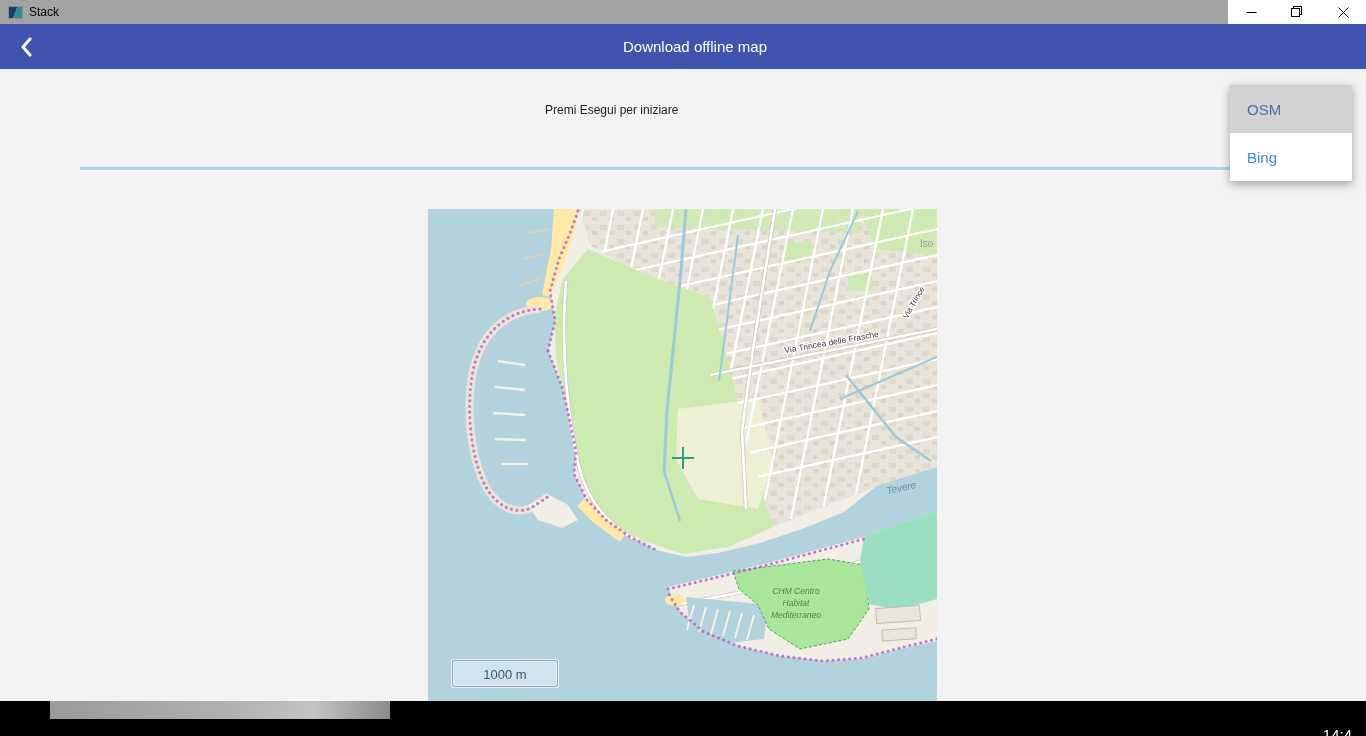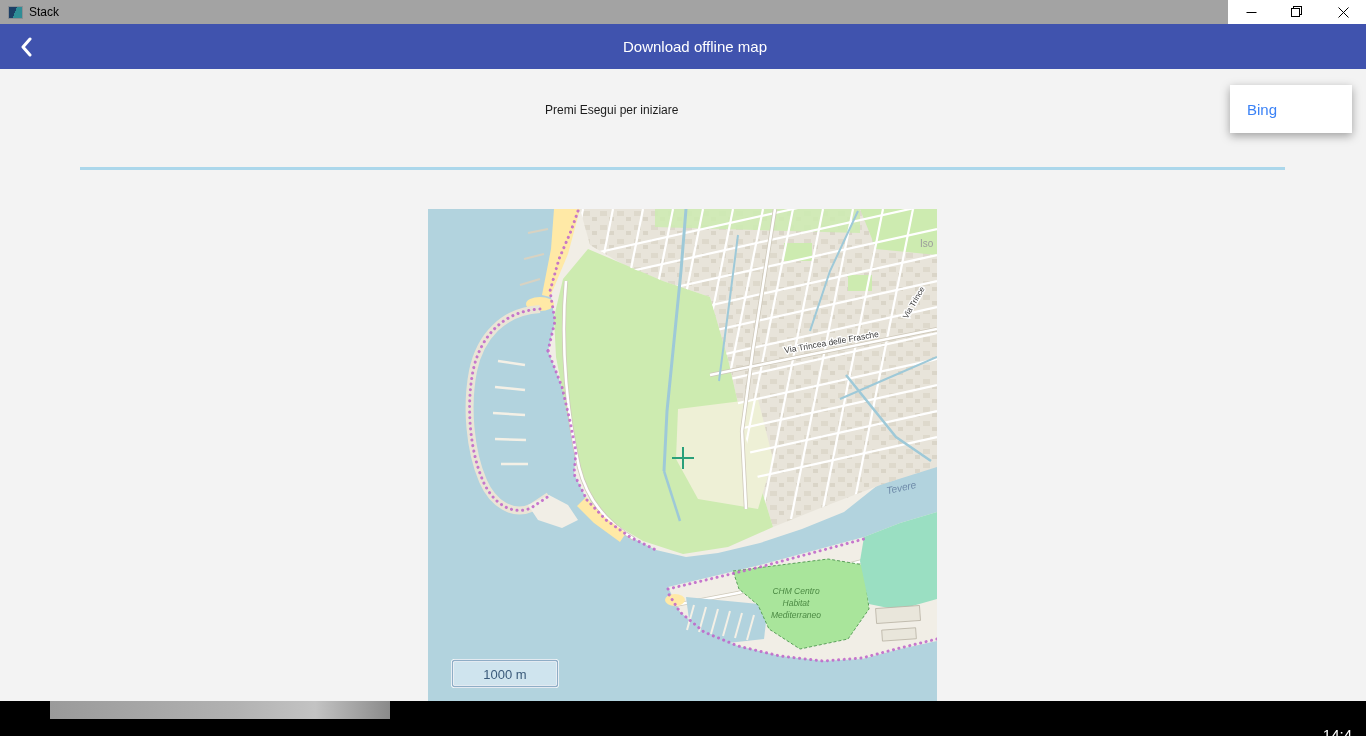--- a/index.html
+++ b/index.html
@@ -72,20 +72,21 @@
       <path d="M10 2 L3 10 L10 18" fill="none" stroke="#fff" stroke-width="3" stroke-linecap="round" stroke-linejoin="round"></path>
     </svg>
   </div>
   <span class="appbar-title">Download offline map</span>
 </div>
 
 <div class="instruction">Premi Esegui per iniziare</div>
 <div class="progress-line"></div>
 
 <div class="dropdown">
+  <div class="dd-item selected">OSM</div>
   <div class="dd-item">Bing</div>
 </div>
 
 <div class="map">
   <svg width="509" height="500" viewBox="0 0 509 500">
     <defs>
       <clipPath id="urbanClip">
         <path d="M152 0 L509 0 L509 258 L455 275 L400 296 L345 318 L318 230 L300 150 L282 88 L235 72 L196 56 L162 36 Z"></path>
       </clipPath>
       <pattern id="bld" width="17" height="14" patternUnits="userSpaceOnUse">

